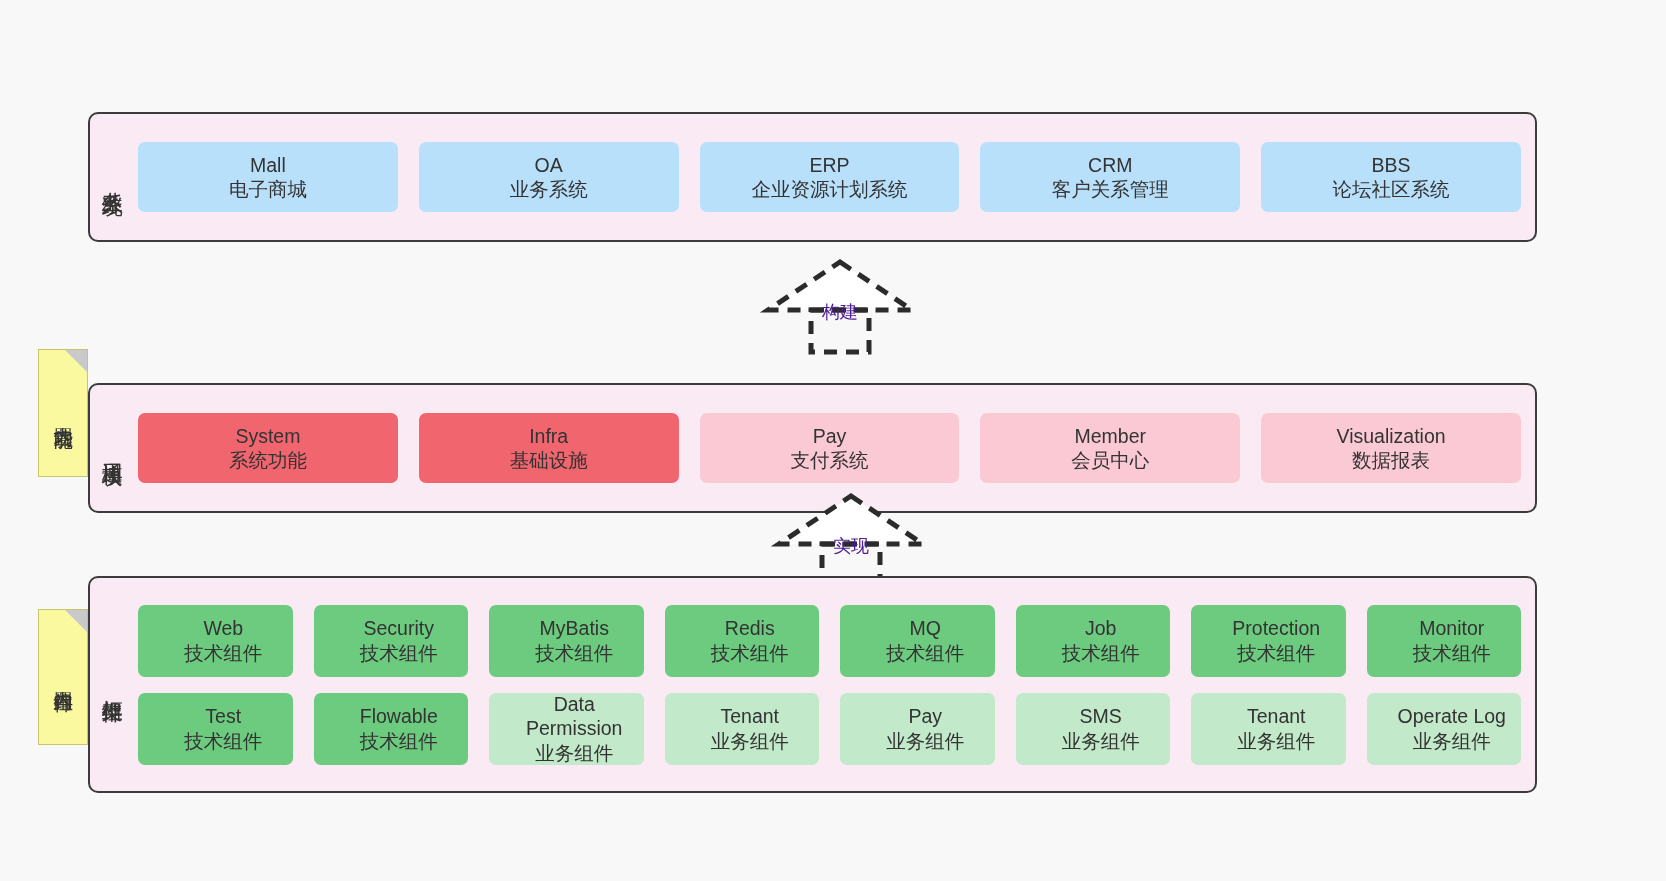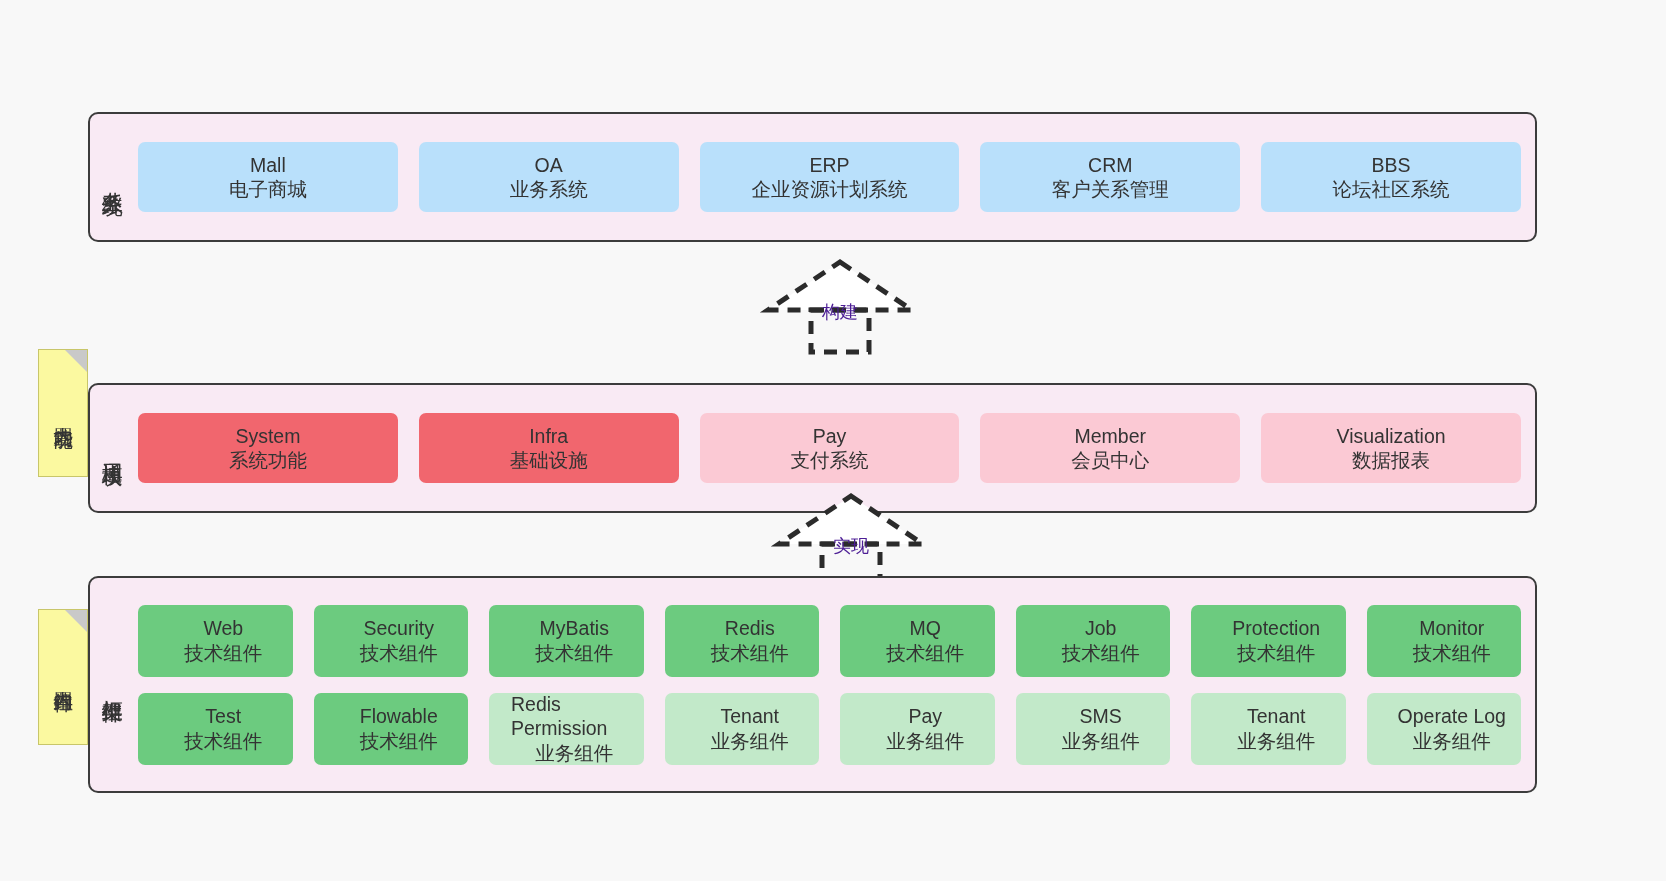--- a/index.html
+++ b/index.html
@@ -61,20 +61,21 @@
     justify-content: flex-start;
   }
   .cell {
     flex: 1 1 0;
     box-sizing: border-box;
     border-radius: 7px;
     display: flex;
     flex-direction: column;
     align-items: center;
     justify-content: center;
+    text-align: center;
     font-size: 19.5px;
     line-height: 1.25;
     color: #333333;
     padding: 4px 6px;
     user-select: none;
   }
   .cell .en { display: block; }
   .cell .cn { display: block; }
 
   
@@ -264,21 +265,21 @@
       <div class="row">
         <div class="cell c-green">
           <span class="en">Test</span>
           <span class="cn">技术组件</span>
         </div>
         <div class="cell c-green">
           <span class="en">Flowable</span>
           <span class="cn">技术组件</span>
         </div>
         <div class="cell c-lightgreen">
-          <span class="en">Redis Permission</span>
+          <span class="en">Data Permission</span>
           <span class="cn">业务组件</span>
         </div>
         <div class="cell c-lightgreen">
           <span class="en">Tenant</span>
           <span class="cn">业务组件</span>
         </div>
         <div class="cell c-lightgreen">
           <span class="en">Pay</span>
           <span class="cn">业务组件</span>
         </div>

